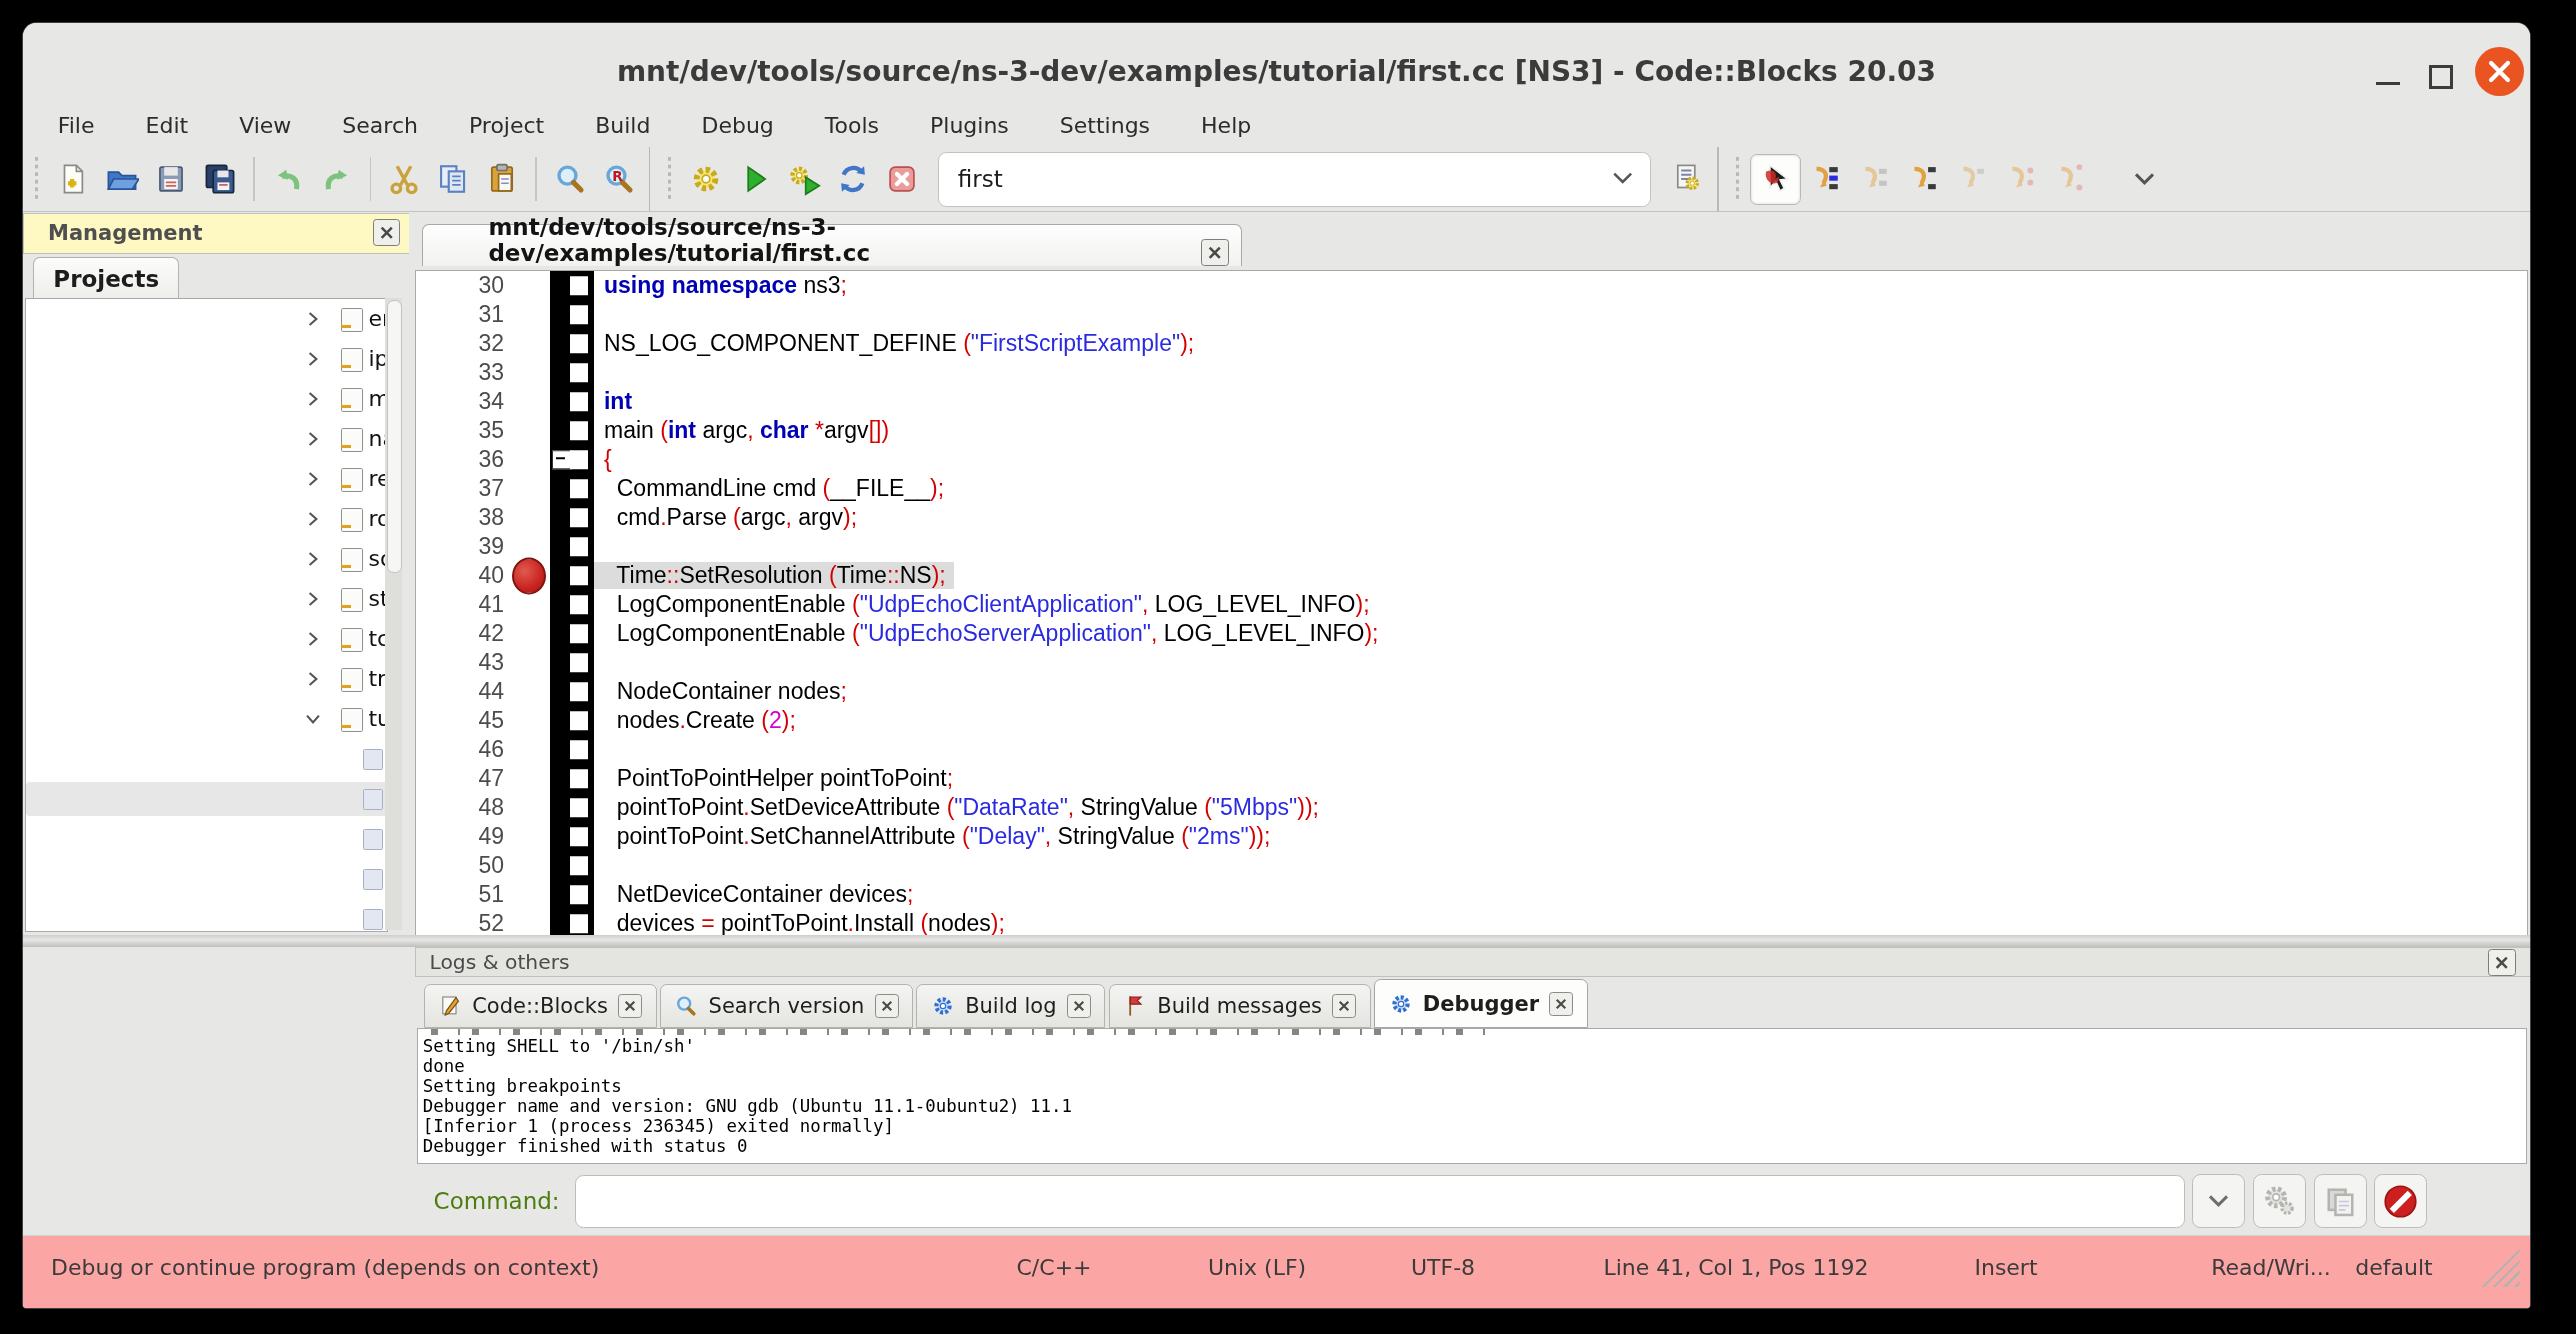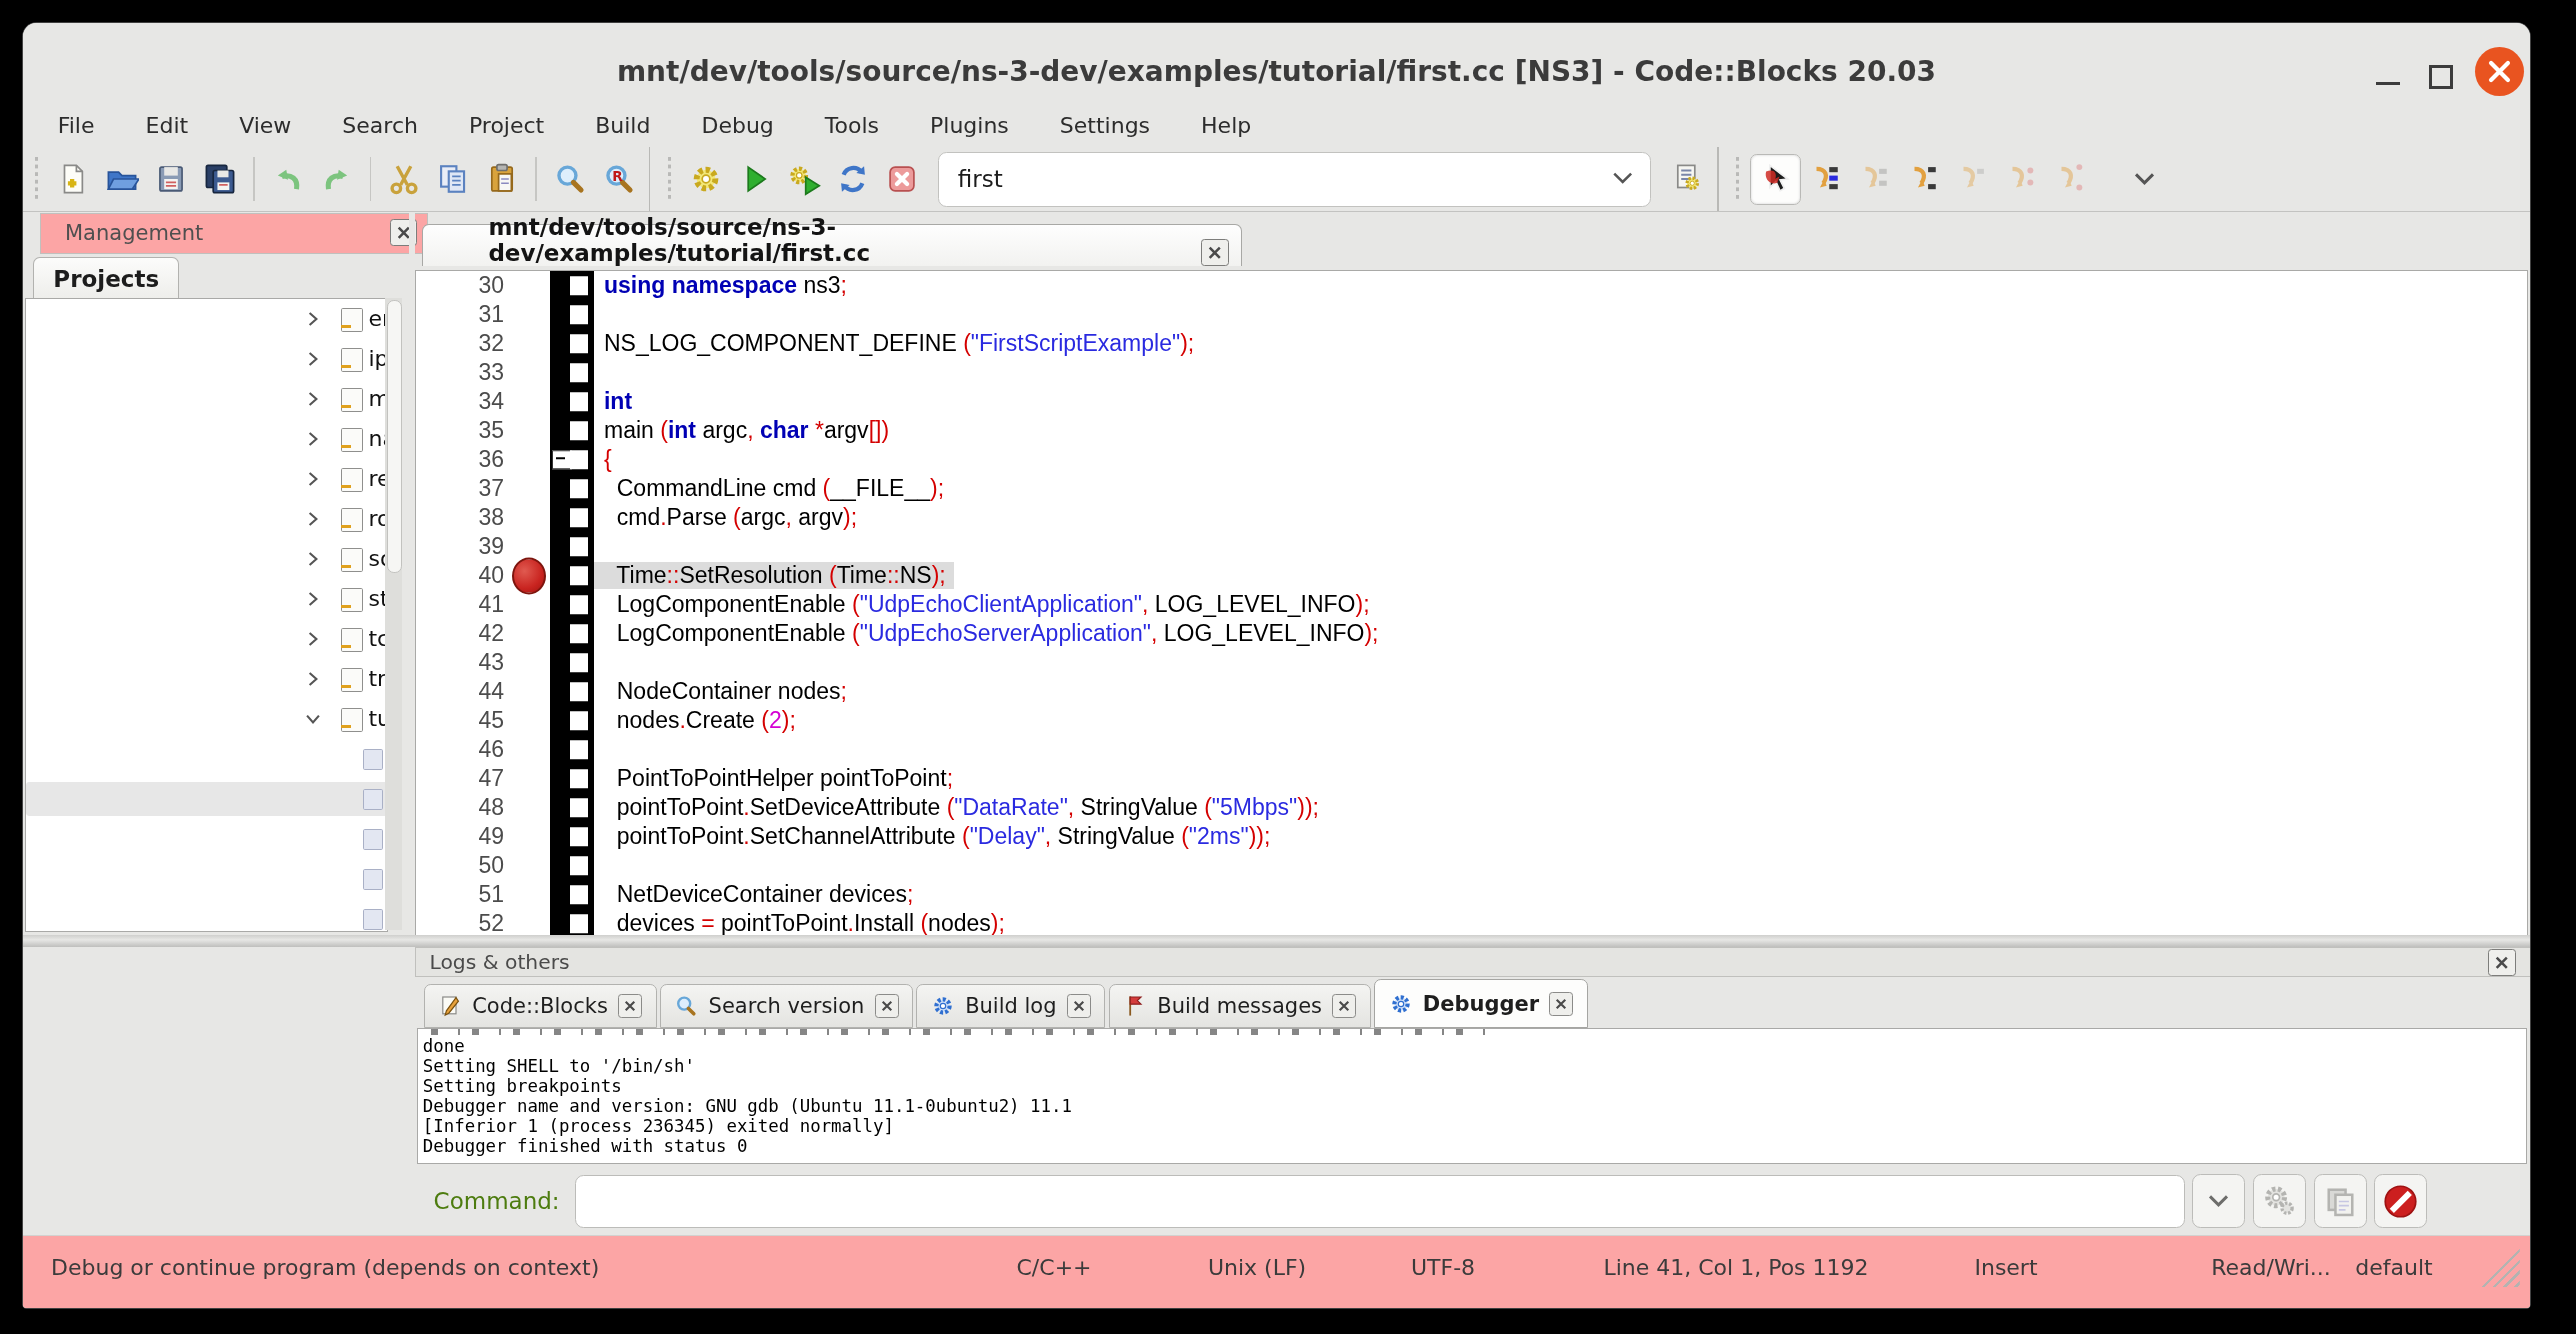--- a/index.html
+++ b/index.html
@@ -26,21 +26,21 @@
   .tbtn.pressed{background:#fdfdfc;border:1.7px solid #b9b9b6;box-shadow:inset 0 0 2.5px #ccc;}
   .tsep{width:1.7px;height:44px;background:#c6c6c3;margin:0 8.5px;}
   .tbigsep{width:1.7px;height:64px;background:#b9b9b6;margin:0 5.1px;}
   .combo{width:711px;height:53px;background:#fff;border:1.7px solid #c2c2bf;border-radius:8.5px;
          display:flex;align-items:center;margin:0 12px;}
   .combo .val{flex:1;padding-left:18.6px;font-size:23px;color:#1c1c1c;}
   .combo .chev{margin-right:15.2px;}
   
   .main{position:absolute;left:0;top:190px;width:100%;height:722px;}
   .mgmt{position:absolute;left:0;top:0;width:386px;height:100%;}
-  .mgmt-hd{position:absolute;left:17px;top:0;width:100%;height:39px;background:#fca5a5;border:0.8px solid #c0c0bd;}
+  .mgmt-hd{position:absolute;left:0;top:0;width:100%;height:39px;background:#fef9c3;border:0.8px solid #c0c0bd;font-weight:bold;}
   .mgmt-title{position:absolute;left:24px;top:6.8px;font-size:21px;color:#4f4f4f;}
   .sq-x{position:absolute;width:25.4px;height:25.4px;border:1.7px solid #7d7d7b;border-radius:3.4px;background:#efefec;display:flex;align-items:center;justify-content:center;}
   .proj-tab{position:absolute;left:10.2px;top:44px;width:144px;height:42px;background:linear-gradient(#fcfcfb,#eDeDea);
             border:1.7px solid #b2b2af;border-bottom:none;border-radius:6.8px 6.8px 0 0;display:flex;align-items:center;justify-content:center;
             font-size:23px;font-weight:bold;color:#1d1d1d;}
   .tree{position:absolute;left:1.7px;top:85px;width:361px;height:632px;background:#fff;border:0.8px solid #a9a9a7;overflow:hidden;}
   .treerow{position:relative;height:40px;display:flex;align-items:center;white-space:nowrap;}
   .treerow .lbl{font-size:22px;color:#111;margin-left:6.8px;}
   .treerow.sel .selbg{position:absolute;left:0;top:3.4px;right:-17px;bottom:3.4px;background:#e7e7e7;border-radius:3.4px;}
   .treerow>*{position:relative;}
@@ -747,22 +747,22 @@
             <span>Debugger</span>
             <span class="lx">
               <svg width="12" height="12" viewBox="0 0 14 14">
                 <path d="M2 2 L12 12 M12 2 L2 12" stroke="#4a4a4a" stroke-width="2.5"></path>
               </svg>
             </span>
           </div>
         </div>
     <div class="logout" id="logout">
           <div class="logclip"></div>
+          <div class="logline">Setting SHELL to '/bin/sh'</div>
           <div class="logline">done</div>
-          <div class="logline">Setting SHELL to '/bin/sh'</div>
           <div class="logline">Setting breakpoints</div>
           <div class="logline">Debugger name and version: GNU gdb (Ubuntu 11.1-0ubuntu2) 11.1</div>
           <div class="logline">[Inferior 1 (process 236345) exited normally]</div>
           <div class="logline">Debugger finished with status 0</div>
         </div>
     <div class="cmdrow">
       <span class="cmdlabel">Command:</span>
       <input class="cmdinput" value="" style="">
       <div class="cmdbtn">
         <svg width="29" height="17" viewBox="0 0 34 20">

